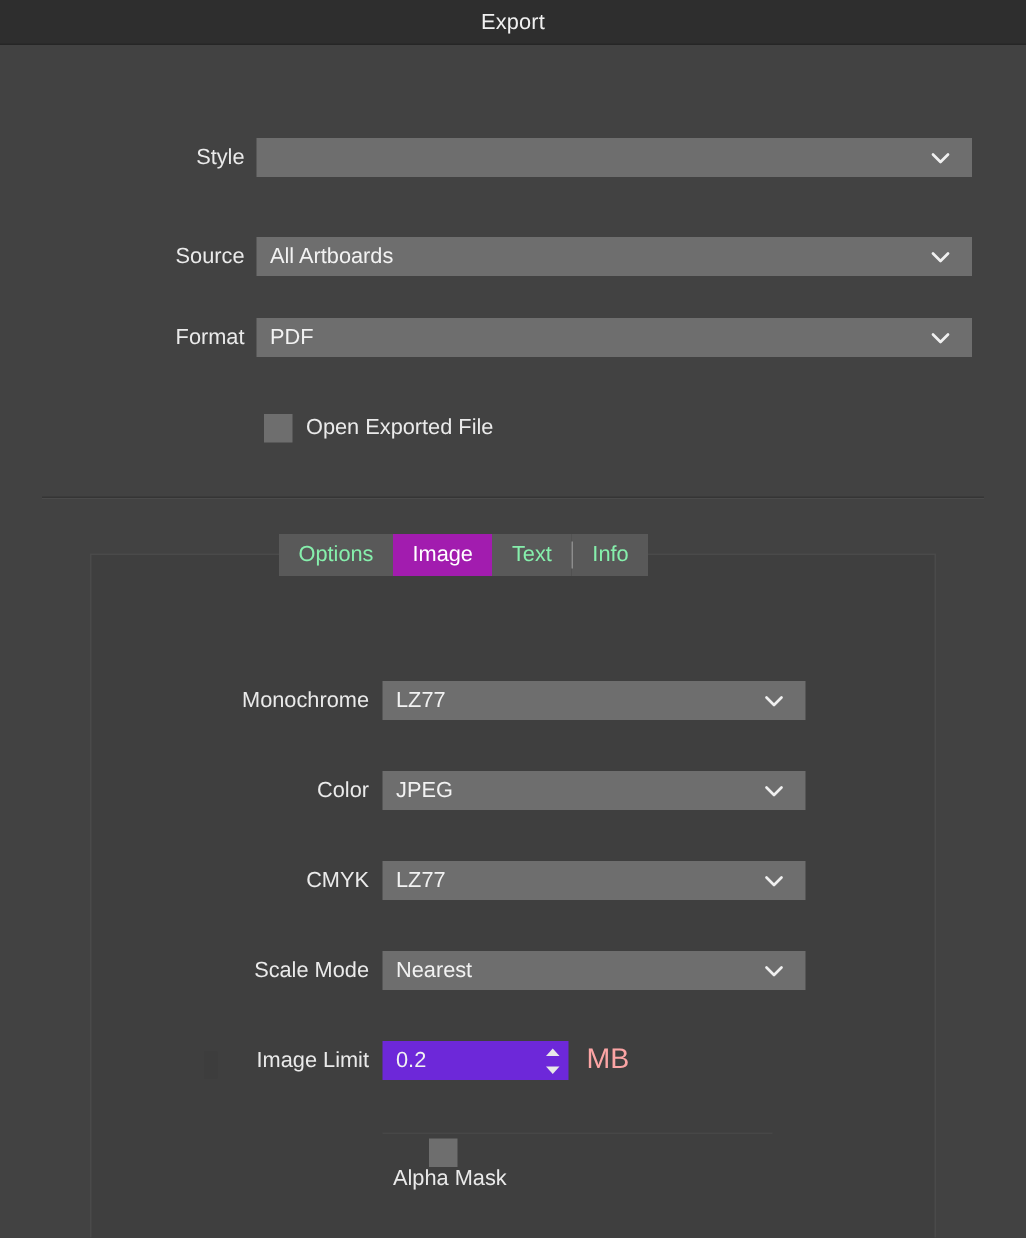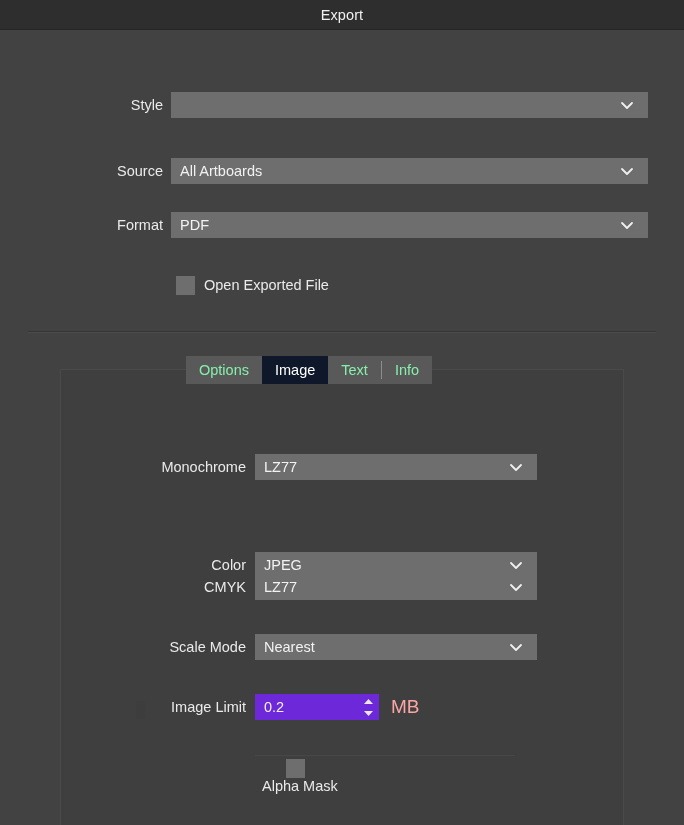--- a/index.html
+++ b/index.html
@@ -136,21 +136,21 @@
     justify-content: center;
     padding: 0 13px;
     font-size: 14.5px;
     color: #86efac;
     background: #595959;
     cursor: default;
     position: relative;
     white-space: nowrap;
   }
   .tab.active {
-    background: #0f172a;
+    background: #a21caf;
     color: #ffffff;
     align-items: center;
   }
   .tab-sep {
     width: 1px;
     background: #595959;
     position: relative;
   }
   .tab-sep::after {
     content: "";
@@ -321,21 +321,21 @@
       <div class="combo combo-panel">
         <span class="combo-value">LZ77</span>
         <span class="chev">
           <svg width="16" height="16" viewBox="0 0 16 16">
               <path d="M3 6 L8 11 L13 6" fill="none" stroke="#f0f0f0" stroke-width="1.8" stroke-linecap="round" stroke-linejoin="round"></path>
             </svg>
         </span>
       </div>
     </div>
 
-    <div class="panel-row" style="top:148px;margin-top:38px;">
+    <div class="panel-row" style="top:148px;">
       <div class="panel-label">Color</div>
       <div class="combo combo-panel">
         <span class="combo-value">JPEG</span>
         <span class="chev">
           <svg width="16" height="16" viewBox="0 0 16 16">
               <path d="M3 6 L8 11 L13 6" fill="none" stroke="#f0f0f0" stroke-width="1.8" stroke-linecap="round" stroke-linejoin="round"></path>
             </svg>
         </span>
       </div>
     </div>

